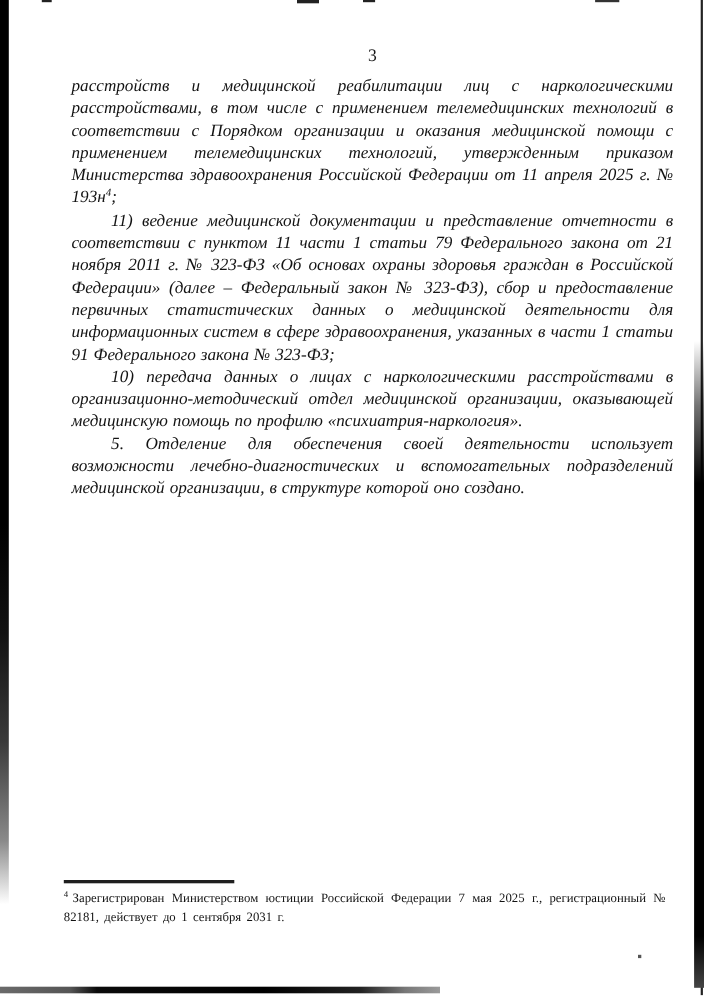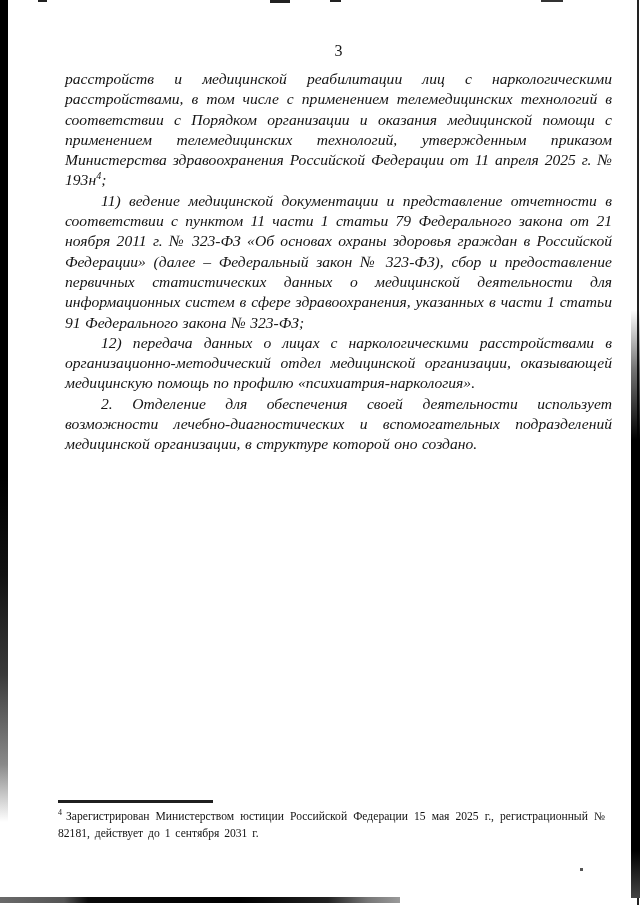--- a/index.html
+++ b/index.html
@@ -126,22 +126,22 @@
   <div class="speck speck-b"></div>
   <div class="speck speck-c"></div>
   <div class="speck speck-d"></div>
   <div class="speck speck-e"></div>
 
   <div class="page-number">3</div>
 
   <div class="body-text">
     <p class="continuation"><span>расстройств и медицинской реабилитации лиц с наркологическими расстройствами, в том числе с применением телемедицинских технологий в соответствии с Порядком организации и оказания медицинской помощи с применением телемедицинских технологий, утвержденным приказом Министерства здравоохранения Российской Федерации от 11 апреля 2025 г. № 193н</span><sup class="fn-ref">4</sup><span>;</span></p>
     <p>11) ведение медицинской документации и представление отчетности в соответствии с пунктом 11 части 1 статьи 79 Федерального закона от 21 ноября 2011 г. № 323-ФЗ «Об основах охраны здоровья граждан в Российской Федерации» (далее – Федеральный закон № 323-ФЗ), сбор и предоставление первичных статистических данных о медицинской деятельности для информационных систем в сфере здравоохранения, указанных в части 1 статьи 91 Федерального закона № 323-ФЗ;</p>
-    <p>12) передача данных о лицах с наркологическими расстройствами в организационно-методический отдел медицинской организации, оказывающей медицинскую помощь по профилю «психиатрия-наркология».</p>
-    <p>2. Отделение для обеспечения своей деятельности использует возможности лечебно-диагностических и вспомогательных подразделений медицинской организации, в структуре которой оно создано.</p>
+    <p>10) передача данных о лицах с наркологическими расстройствами в организационно-методический отдел медицинской организации, оказывающей медицинскую помощь по профилю «психиатрия-наркология».</p>
+    <p>5. Отделение для обеспечения своей деятельности использует возможности лечебно-диагностических и вспомогательных подразделений медицинской организации, в структуре которой оно создано.</p>
   </div>
 
   <div class="footnote-area">
     <div class="fn-rule"></div>
-    <p class="fn-text"><sup class="fn-marker">4</sup><span>Зарегистрирован Министерством юстиции Российской Федерации 15 мая 2025 г., регистрационный № 82181, действует до 1 сентября 2031 г.</span></p>
+    <p class="fn-text"><sup class="fn-marker">4</sup><span>Зарегистрирован Министерством юстиции Российской Федерации 7 мая 2025 г., регистрационный № 82181, действует до 1 сентября 2031 г.</span></p>
   </div>
 
 </div>
 
 </body></html>

